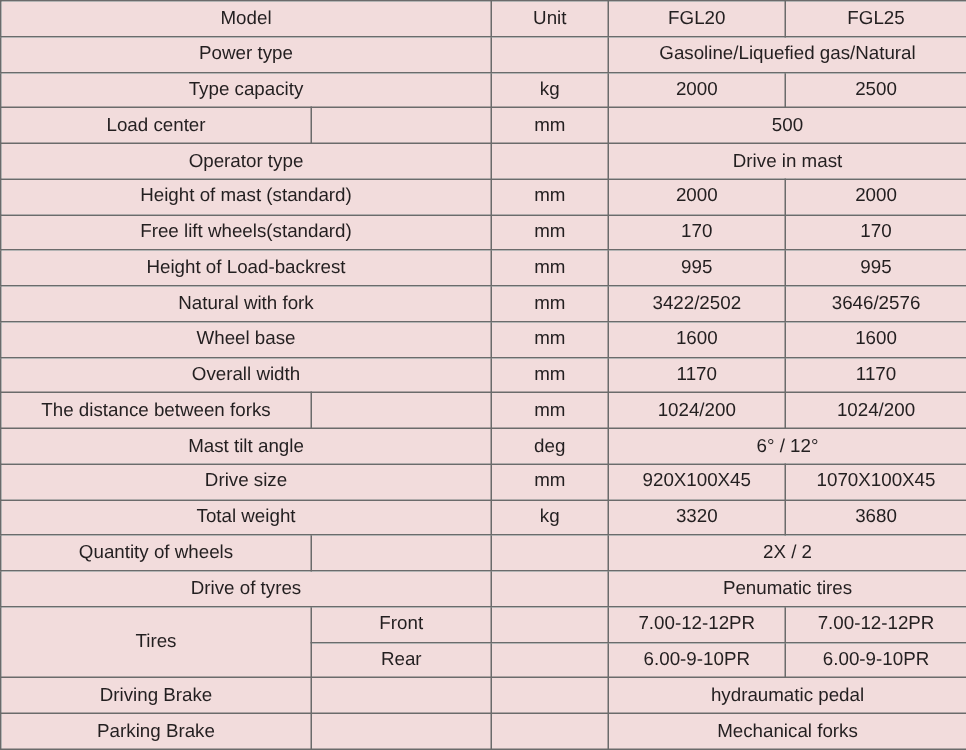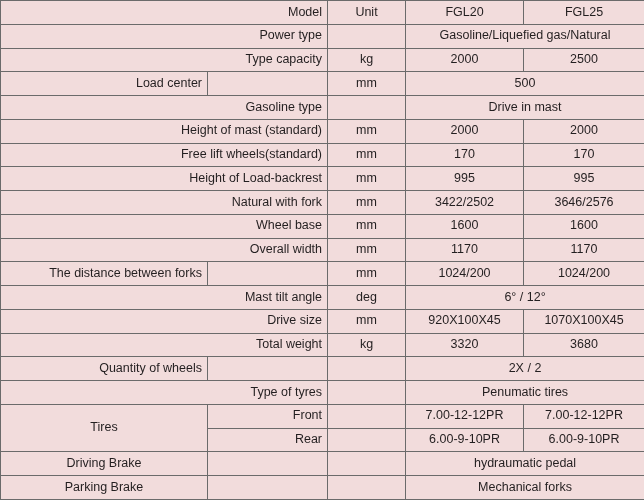--- a/index.html
+++ b/index.html
@@ -24,21 +24,21 @@
     border: 1px solid #6b6b6b;
     font-size: 12.5px;
     color: #231f20;
     padding: 2px 5px;
     background: #f2dcdc;
     line-height: 1.1;
     white-space: nowrap;
     overflow: hidden;
   }
   td.label {
-    text-align: right;
+    text-align: center;
   }
   td.center {
     text-align: center;
   }
   
   col.c0 { width: 207px; }
   col.c1 { width: 120px; }
   col.c2 { width: 78px; }
   col.c3 { width: 118px; }
   col.c4 { width: 121px; }
@@ -72,21 +72,21 @@
         <td class="center">2000</td>
         <td class="center">2500</td>
       </tr>
       <tr>
         <td class="label">Load center</td>
         <td class="center"></td>
         <td class="center">mm</td>
         <td class="center" colspan="2">500</td>
       </tr>
       <tr>
-        <td class="label" colspan="2">Gasoline type</td>
+        <td class="label" colspan="2">Operator type</td>
         <td class="center"></td>
         <td class="center" colspan="2">Drive in mast</td>
       </tr>
       <tr>
         <td class="label" colspan="2">Height of mast (standard)</td>
         <td class="center">mm</td>
         <td class="center">2000</td>
         <td class="center">2000</td>
       </tr>
       <tr>
@@ -143,21 +143,21 @@
         <td class="center">3320</td>
         <td class="center">3680</td>
       </tr>
       <tr>
         <td class="label">Quantity of wheels</td>
         <td class="center"></td>
         <td class="center"></td>
         <td class="center" colspan="2">2X / 2</td>
       </tr>
       <tr>
-        <td class="label" colspan="2">Type of tyres</td>
+        <td class="label" colspan="2">Drive of tyres</td>
         <td class="center"></td>
         <td class="center" colspan="2">Penumatic tires</td>
       </tr>
       <tr>
         <td class="center" rowspan="2">Tires</td>
         <td class="label">Front</td>
         <td class="center"></td>
         <td class="center">7.00-12-12PR</td>
         <td class="center">7.00-12-12PR</td>
       </tr>

